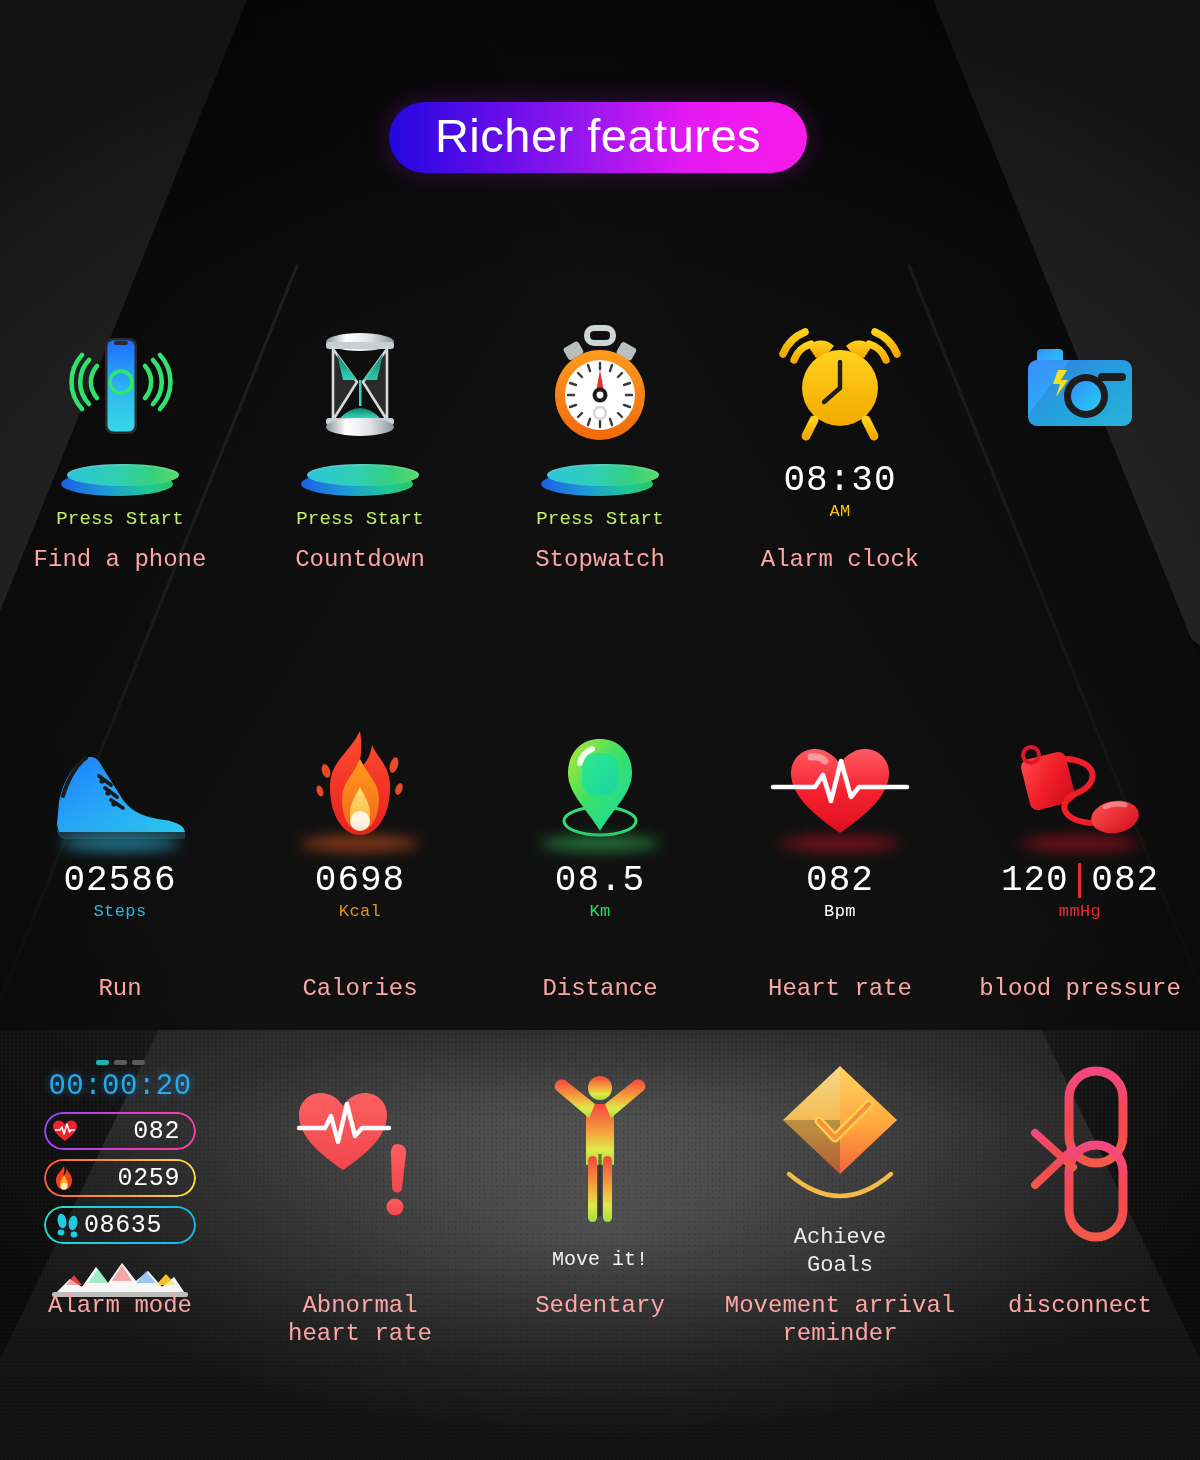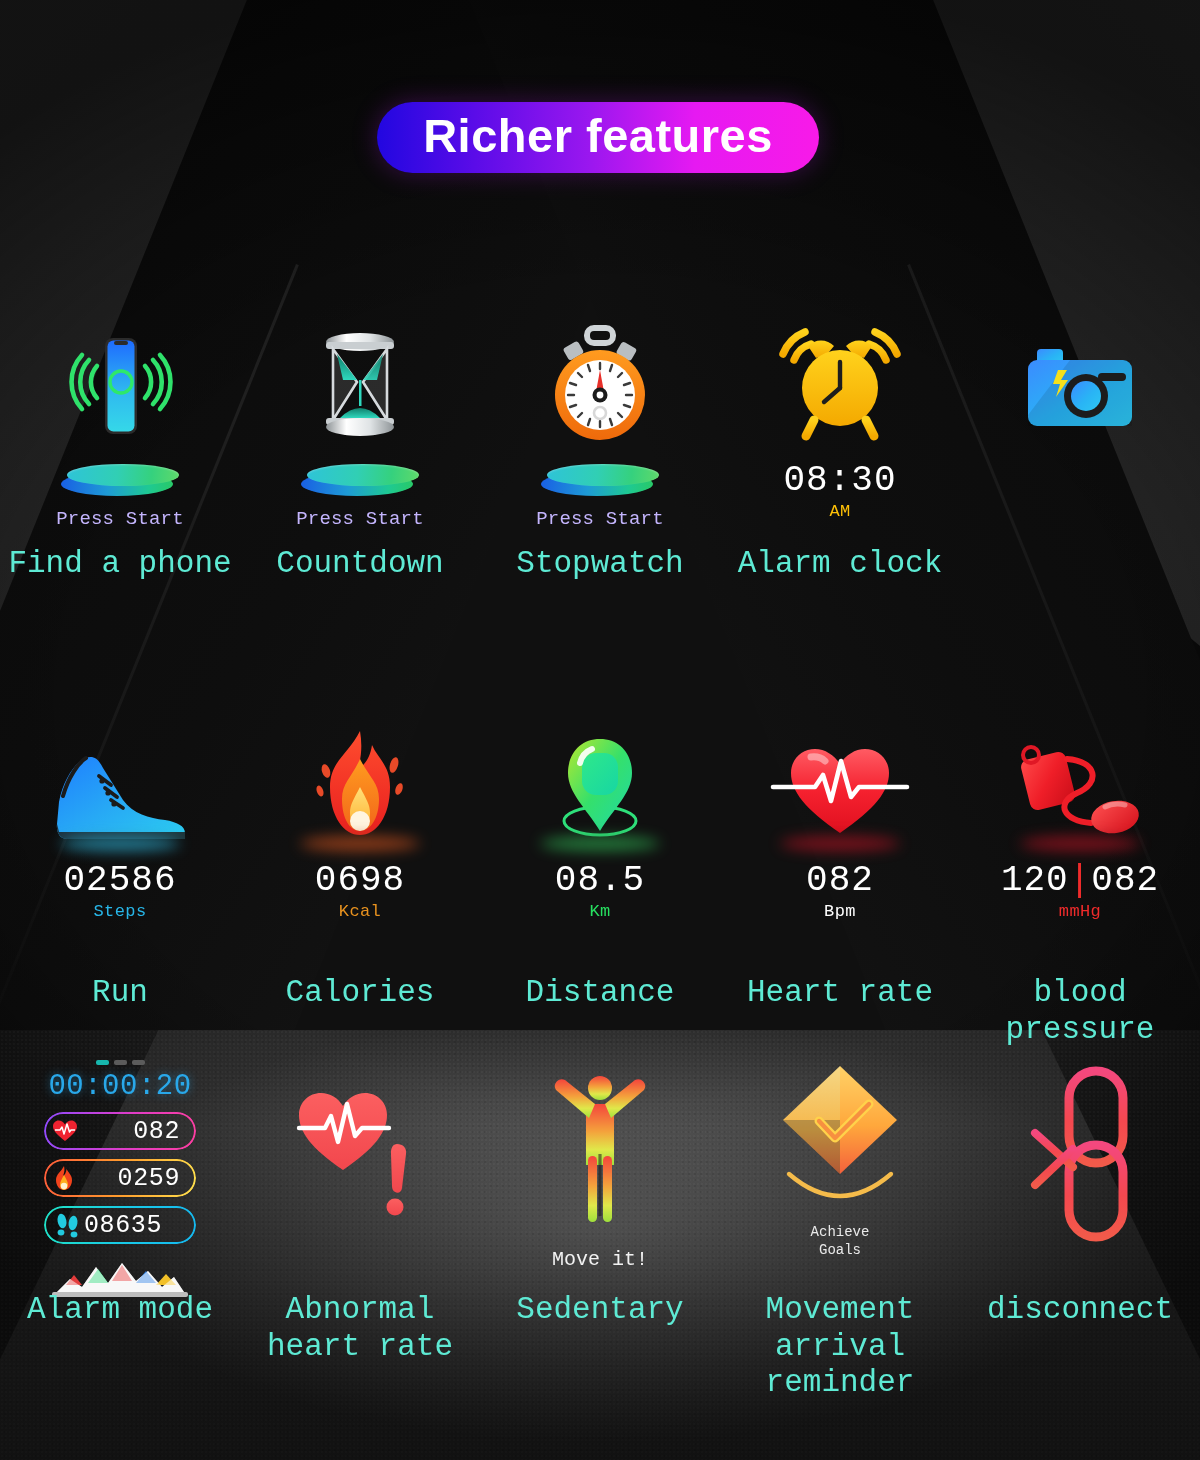--- a/index.html
+++ b/index.html
@@ -125,21 +125,20 @@
     position: absolute; inset: 0;
     background: radial-gradient(ellipse 940px 740px at 50% 48%, rgba(0,0,0,0) 55%, rgba(0,0,0,.55) 100%);
     pointer-events: none;
   }
 
   
   .title-wrap {
     position: absolute; left: 0; right: 4px; top: 102px;
     display: flex; justify-content: center;
     z-index: 12;
-    font-weight: bold;
   }
   .title-pill {
     padding: 10px 46px 14px;
     border-radius: 46px;
     background: linear-gradient(90deg, #2207e0 0%, #5a0ce8 22%, #9a17ef 48%, #e619f2 72%, #f81ae8 100%);
     color: #fff;
     font-size: 47px;
     line-height: 1.0;
     letter-spacing: .5px;
     white-space: nowrap;
@@ -181,42 +180,42 @@
     opacity: .95;
   }
   .platform .disc-top {
     position: absolute; left: 6px; top: 0;
     width: 112px; height: 22px; border-radius: 50%;
     background: linear-gradient(95deg, #2ec4d8 0%, #31cfb4 45%, #35d17e 75%, #5fd96a 100%);
     box-shadow: inset 0 1px 2px rgba(255,255,255,.25);
   }
 
   .hint {
-    color: #c4b5fd;
+    color: #bef264;
     font-size: 19px;
     margin-top: 14px;
     letter-spacing: .2px;
   }
   .metric {
     color: #ffffff;
     font-size: 36px;
     line-height: 1.05;
     margin-top: 12px;
     letter-spacing: 1px;
   }
   .unit {
     font-size: 17px;
     margin-top: 2px;
     letter-spacing: .4px;
   }
   .caption {
     position: absolute;
     left: 0; right: 0;
-    color: #5eead4;
-    font-size: 31px;
+    color: #fca5a5;
+    font-size: 24px;
     text-align: center;
     line-height: 1.18;
     white-space: pre-line;
   }
   .row-1 .caption { top: 246px; }
   .row-2 .caption { top: 275px; }
   .row-3 .caption { top: 232px; }
 
   .glow {
     position: absolute;
@@ -266,21 +265,21 @@
   .pill-st .ring { background: linear-gradient(100deg, #20e3c6 0%, #18c9e8 55%, #15b8f0 100%); }
   .stat-pill .val {
     color: #fff; font-size: 25px; letter-spacing: .6px;
     margin-left: auto; margin-right: 16px;
   }
   .pill-st .val { margin-left: 2px; margin-right: auto; }
   .mountain { margin-top: 4px; }
 
   
   .move-it { color:#f2f2f2; font-size: 20px; margin-top: 8px; }
-  .achieve { color:#eaeaea; font-size: 14px; line-height:1.25; text-align:center; margin-top: 4px; white-space: pre-line; }
+  .achieve { color:#eaeaea; font-size: 22px; line-height:1.25; text-align:center; margin-top: 4px; white-space: pre-line; }
 </style>
 </head>
 <body>
 
 <div id="page">
 
   <div class="bg-layer">
     <div class="bg-base"></div>
     <div class="shard shard-a"></div>
     <div class="shard shard-d"></div>

